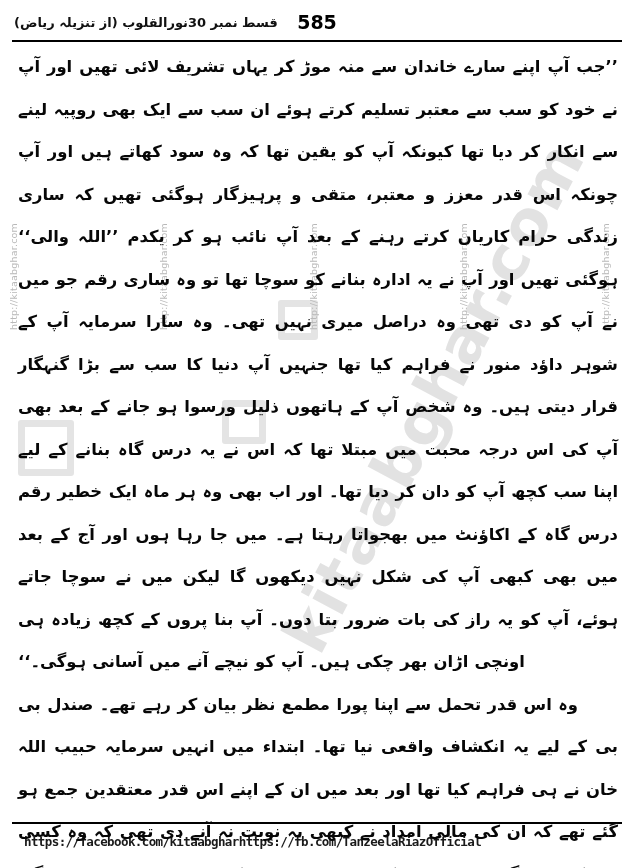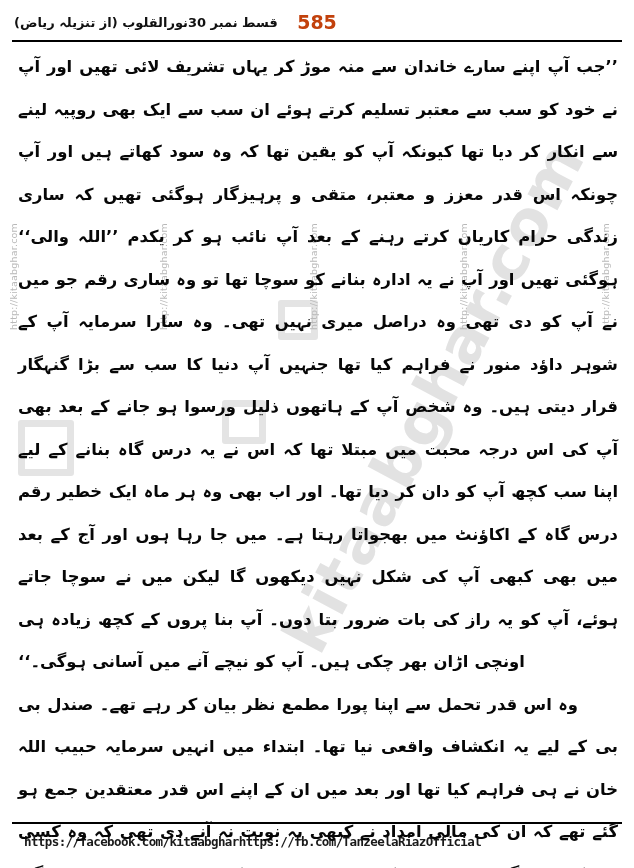--- a/index.html
+++ b/index.html
@@ -37,21 +37,21 @@
     font-weight: bold;
     color: #111111;
     direction: rtl;
     white-space: nowrap;
     letter-spacing: -0.2px;
   }
 
   .header-page-number {
     font-size: 19px;
     font-weight: bold;
-    color: #c2410c;
+    color: #000000;
     font-family: "DejaVu Sans", "Liberation Sans", sans-serif;
     position: absolute;
     left: 0; right: 0;
     text-align: center;
     direction: ltr;
   }
 
   .header-episode {
     font-size: 13px;
     font-weight: bold;

